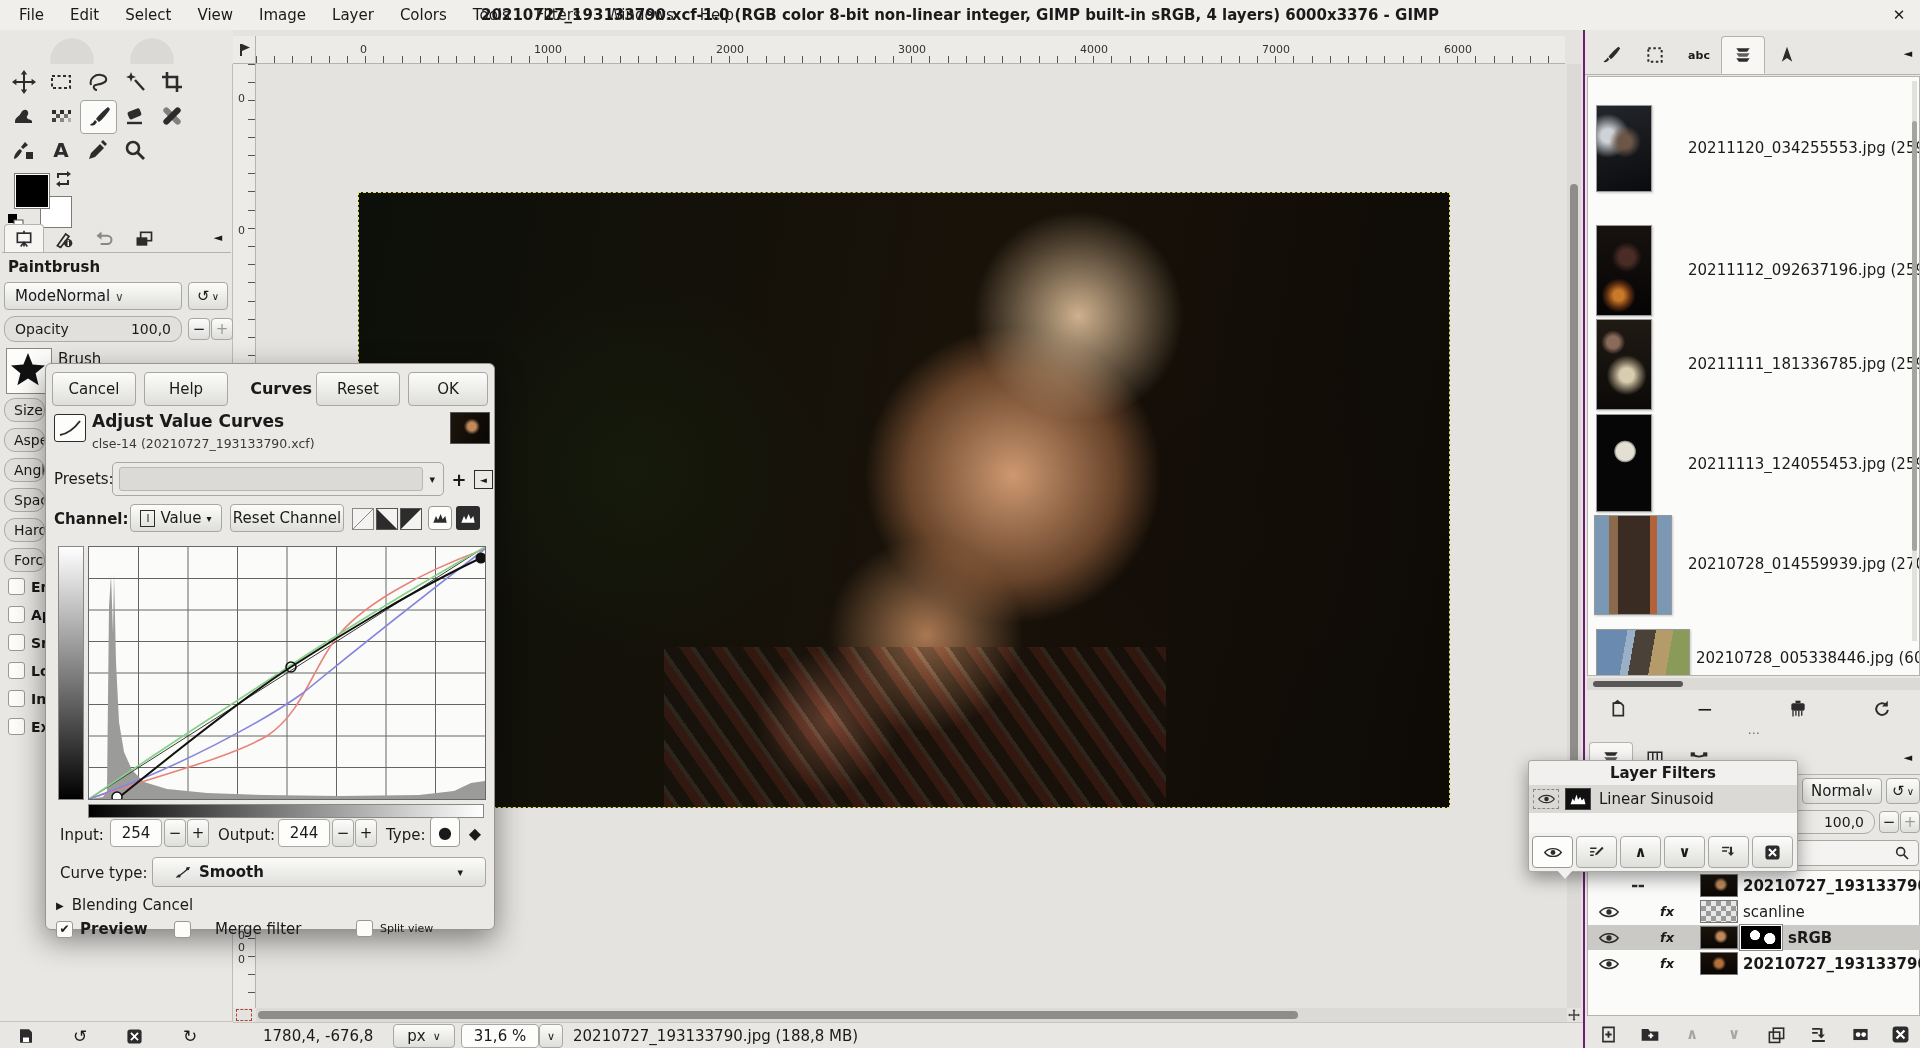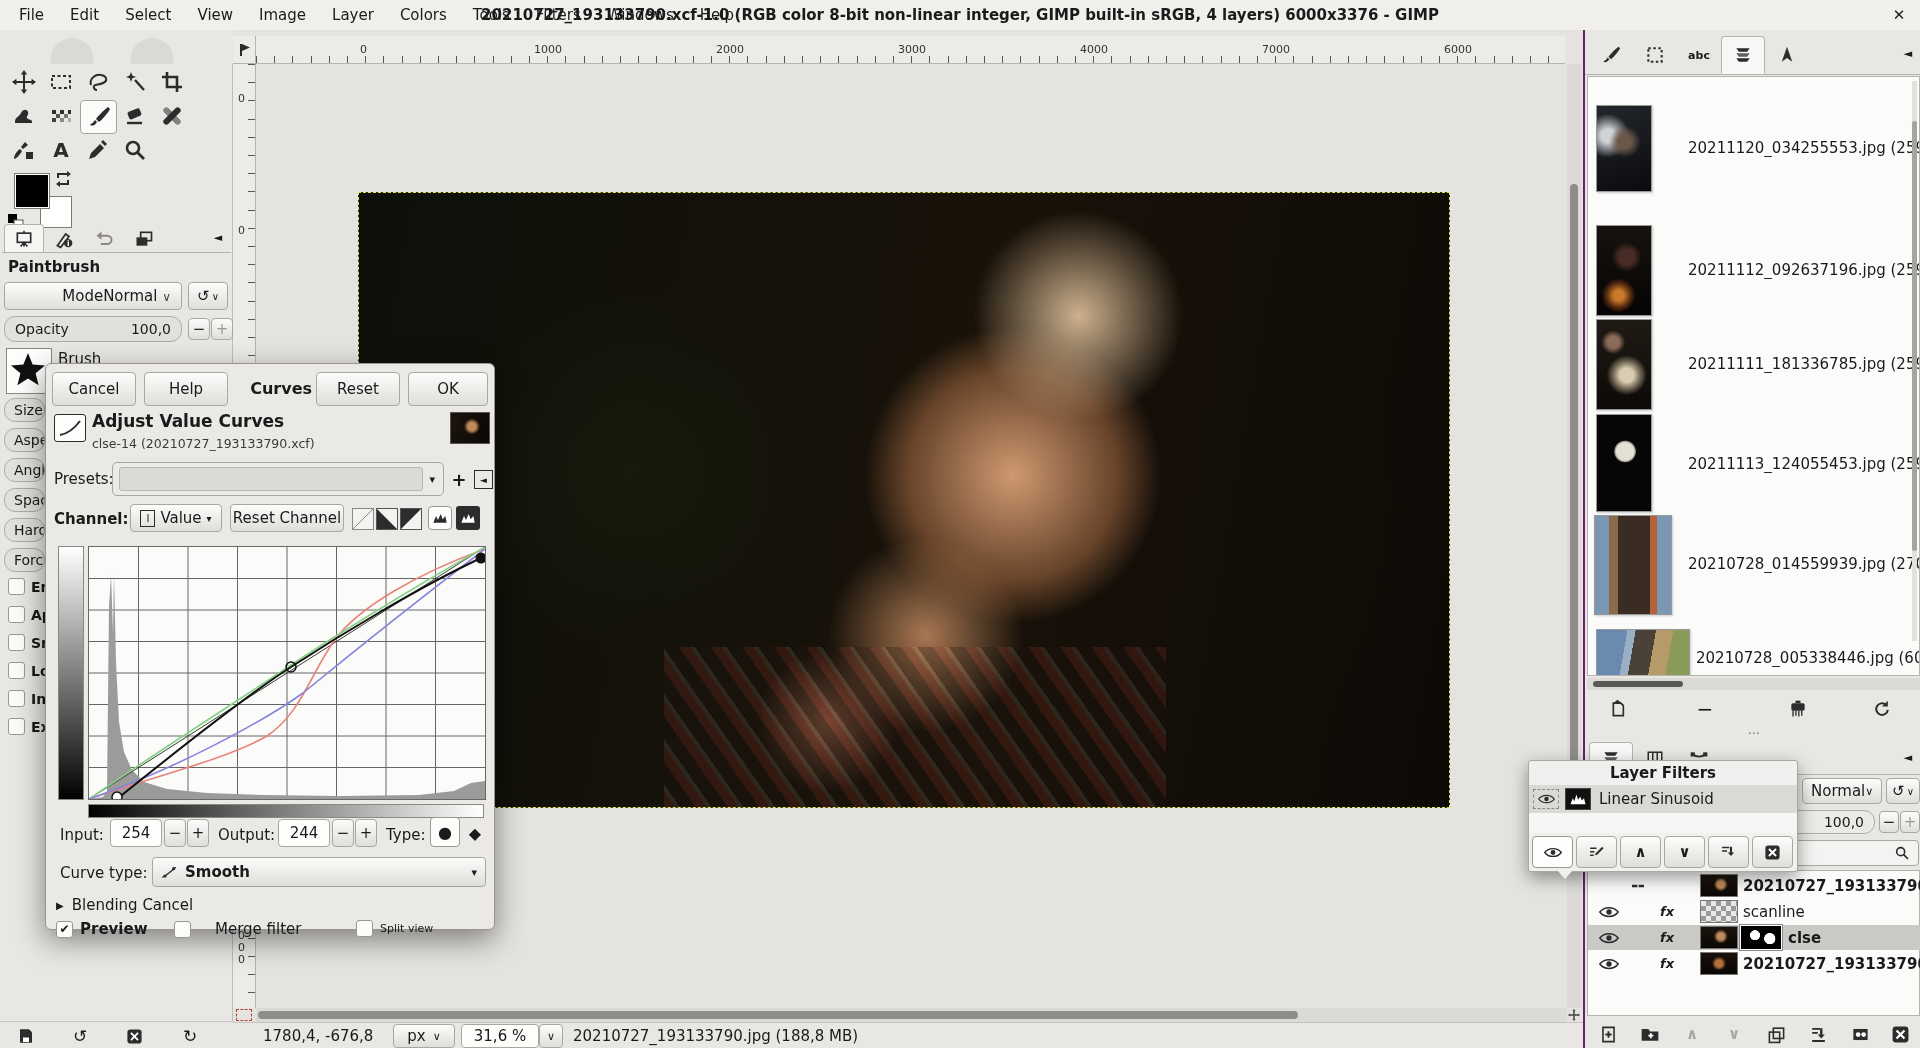--- a/index.html
+++ b/index.html
@@ -238,21 +238,21 @@
         </svg>
       </div>
     <div class="ab ico" style="left:206px;top:5px;width:20px;height:20px">
         <span style="font-size:11px">◄</span>
       </div>
   </div>
 
   <div class="ab" style="left:8px;top:228px;font-weight:bold;font-size:15px">Paintbrush</div>
 
   <div class="ab" style="left:4px;top:252px;width:178px;height:28px">
-    <div class="btn" style="width:100%;height:100%;justify-content:flex-end;padding:0 10px">
+    <div class="btn" style="width:100%;height:100%;justify-content:flex-start;padding:0 10px">
       <span>Mode</span>
       <span><span>Normal</span>
       <span style="font-size:12px;color:#444">∨</span></span>
     </div>
   </div>
   <div class="btn ab" style="left:188px;top:252px;width:40px;height:28px;gap:2px">
     <span>↺</span>
     <span style="font-size:10px">∨</span>
   </div>
 
@@ -560,21 +560,21 @@
     <div class="lrow sel" style="top:54px">
       <span class="ab ico" style="left:10px;width:22px">
           <svg class="eye" viewBox="0 0 24 16">
             <path d="M1 8C6 1 18 1 23 8 18 15 6 15 1 8z" fill="none" stroke="#2c2c2c" stroke-width="1.8"></path>
             <circle cx="12" cy="8" r="3.2" fill="#2c2c2c"></circle>
           </svg>
         </span>
       <span class="fx ab" style="left:72px">fx</span>
       <span class="ab" style="left:112px;width:36px;height:21px;background:radial-gradient(circle 7px at 55% 45%,#c08a5a 50%,transparent),linear-gradient(#1c140c,#0a0705);border:1px solid #777"></span>
       <span class="ab" style="left:152px;width:40px;height:23px;background:radial-gradient(circle 8px at 35% 40%,#fff 60%,transparent 65%),radial-gradient(circle 9px at 72% 55%,#fff 60%,transparent 65%),#000;border:1px solid #fff;outline:1px solid #888"></span>
-      <b class="ab" style="left:200px;white-space:nowrap">clse</b>
+      <b class="ab" style="left:200px;white-space:nowrap">sRGB</b>
     </div>
     <div class="lrow" style="top:80px">
       <span class="ab ico" style="left:10px;width:22px">
           <svg class="eye" viewBox="0 0 24 16">
             <path d="M1 8C6 1 18 1 23 8 18 15 6 15 1 8z" fill="none" stroke="#2c2c2c" stroke-width="1.8"></path>
             <circle cx="12" cy="8" r="3.2" fill="#2c2c2c"></circle>
           </svg>
         </span>
       <span class="fx ab" style="left:72px">fx</span>
       <span class="ab" style="left:112px;width:36px;height:21px;background:radial-gradient(circle 7px at 50% 50%,#b3703a 50%,transparent),linear-gradient(#191009,#090604);border:1px solid #777"></span>
@@ -764,21 +764,21 @@
   <div class="btn ab" style="left:309px;top:455px;width:22px;height:28px">+</div>
   <div class="dlbl ab" style="left:340px;top:462px">Type:</div>
   <div class="btn pressed ab" style="left:384px;top:453px;width:30px;height:30px;font-size:16px">
       <span>●</span>
     </div>
   <div class="ab ico" style="left:416px;top:456px;width:26px;height:26px;font-size:16px">
       <span>◆</span>
     </div>
 
   <div class="dlbl ab" style="left:14px;top:500px">Curve type:</div>
-  <div class="btn ab" style="left:106px;top:493px;width:334px;height:30px;justify-content:flex-start;padding:0 8px;gap:8px">
+  <div class="btn ab" style="left:106px;top:493px;width:334px;height:30px;justify-content:flex-start;padding:0 22px;gap:8px">
     <svg width="16" height="14" viewBox="0 0 24 20">
         <path d="M2 18C8 16 16 8 22 3" fill="none" stroke="#2c2c2c" stroke-width="2"></path>
         <circle cx="6" cy="16" r="2.4" fill="#2c2c2c"></circle>
         <circle cx="19" cy="5" r="2.4" fill="#2c2c2c"></circle>
       </svg>
     <b>Smooth</b>
     <span style="margin-left:auto;font-size:11px">▾</span>
   </div>
 
   <div class="ab" style="left:10px;top:532px;display:flex;gap:8px;align-items:center;font-size:15px">

